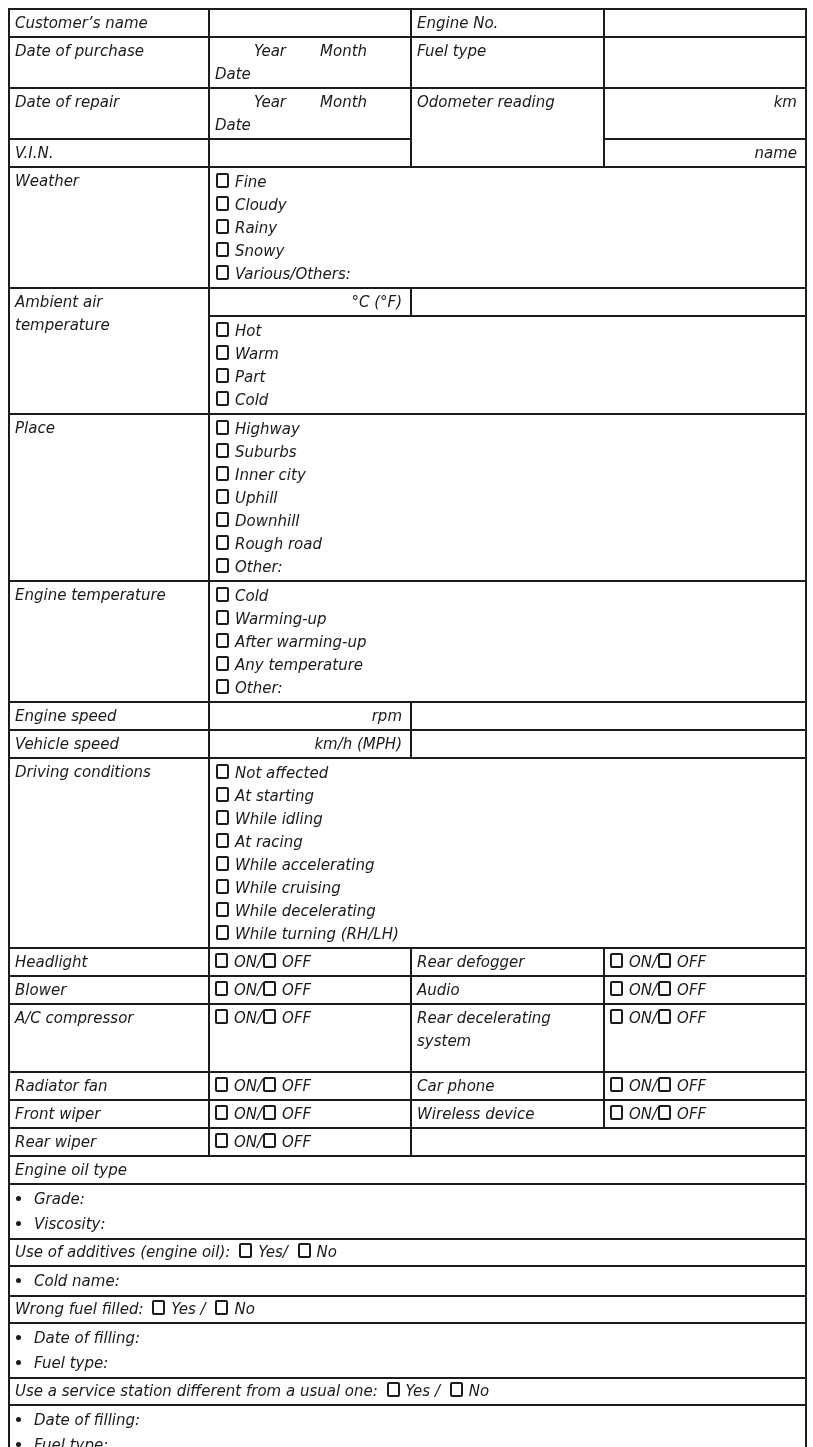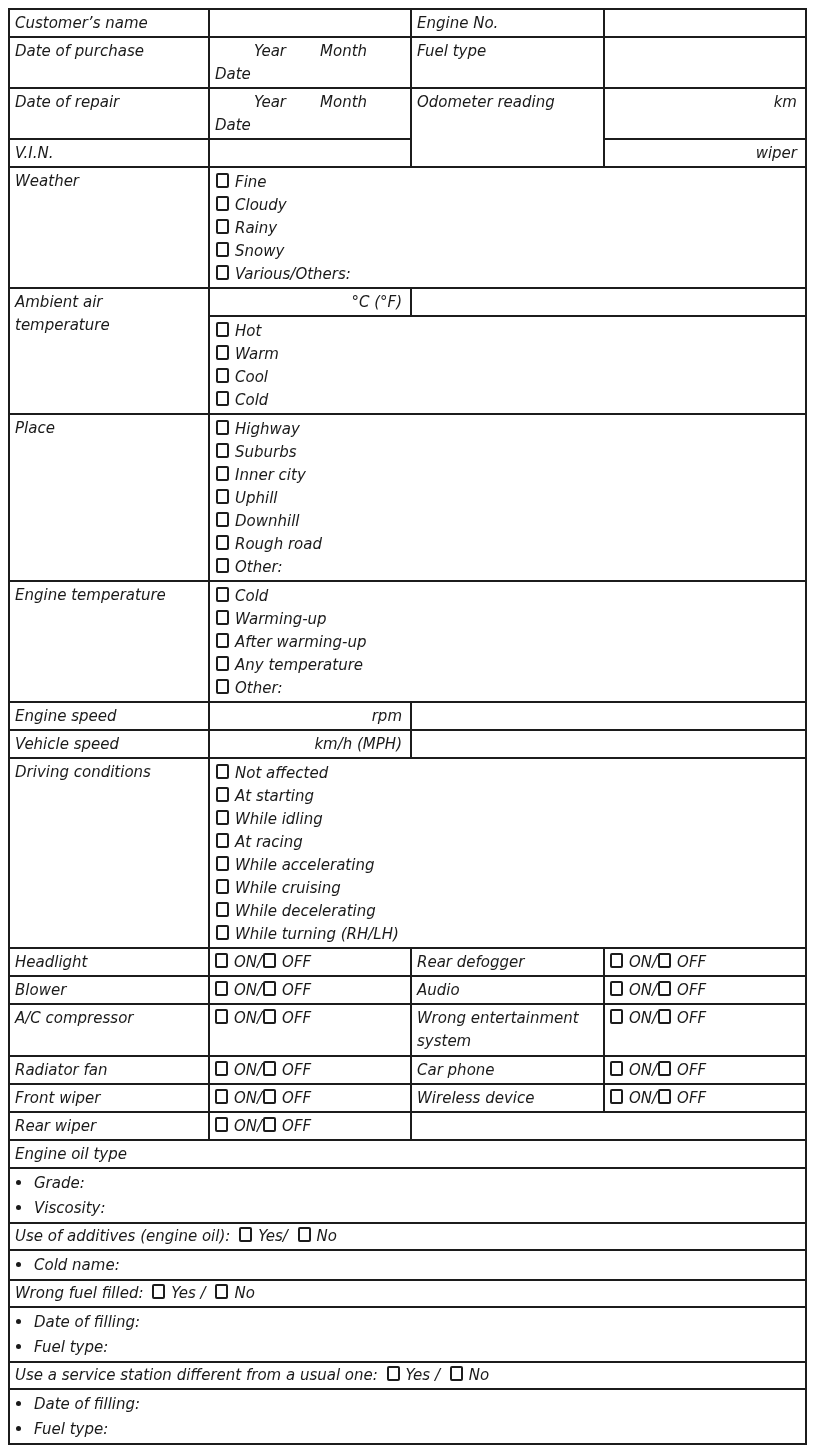--- a/index.html
+++ b/index.html
@@ -106,21 +106,21 @@
       </div>
       <div class="dateline">Date</div>
     </td>
     <td rowspan="2">Odometer reading</td>
     <td class="right">km</td>
   </tr>
 
   <tr style="height:24px">
     <td>V.I.N.</td>
     <td></td>
-    <td class="right">wiper</td>
+    <td class="right">name</td>
   </tr>
 
   <tr style="height:120px">
     <td>Weather</td>
     <td colspan="3" class="optcell">
       <div class="opt"><span class="cb"></span><span>Fine</span></div>
       <div class="opt"><span class="cb"></span><span>Cloudy</span></div>
       <div class="opt"><span class="cb"></span><span>Rainy</span></div>
       <div class="opt"><span class="cb"></span><span>Snowy</span></div>
       <div class="opt"><span class="cb"></span><span>Various/Others:</span></div>
@@ -132,21 +132,21 @@
       <div>Ambient air</div>
       <div>temperature</div>
     </td>
     <td class="right">°C (°F)</td>
     <td colspan="2"></td>
   </tr>
   <tr style="height:97px">
     <td colspan="3" class="optcell">
       <div class="opt"><span class="cb"></span><span>Hot</span></div>
       <div class="opt"><span class="cb"></span><span>Warm</span></div>
-      <div class="opt"><span class="cb"></span><span>Cool</span></div>
+      <div class="opt"><span class="cb"></span><span>Part</span></div>
       <div class="opt"><span class="cb"></span><span>Cold</span></div>
     </td>
   </tr>
 
   <tr style="height:163px">
     <td>Place</td>
     <td colspan="3" class="optcell">
       <div class="opt"><span class="cb"></span><span>Highway</span></div>
       <div class="opt"><span class="cb"></span><span>Suburbs</span></div>
       <div class="opt"><span class="cb"></span><span>Inner city</span></div>
@@ -199,24 +199,24 @@
     <td class="onoff"><span class="cb"></span><span>ON/</span><span class="cb mid"></span><span>OFF</span></td>
     <td>Rear defogger</td>
     <td class="onoff"><span class="cb"></span><span>ON/</span><span class="cb mid"></span><span>OFF</span></td>
   </tr>
   <tr style="height:26px">
     <td>Blower</td>
     <td class="onoff"><span class="cb"></span><span>ON/</span><span class="cb mid"></span><span>OFF</span></td>
     <td>Audio</td>
     <td class="onoff"><span class="cb"></span><span>ON/</span><span class="cb mid"></span><span>OFF</span></td>
   </tr>
-  <tr style="height:52px">
+  <tr style="height:68px">
     <td>A/C compressor</td>
     <td class="onoff"><span class="cb"></span><span>ON/</span><span class="cb mid"></span><span>OFF</span></td>
-    <td>Wrong entertainment system</td>
+    <td>Rear decelerating system</td>
     <td class="onoff"><span class="cb"></span><span>ON/</span><span class="cb mid"></span><span>OFF</span></td>
   </tr>
   <tr style="height:24px">
     <td>Radiator fan</td>
     <td class="onoff"><span class="cb"></span><span>ON/</span><span class="cb mid"></span><span>OFF</span></td>
     <td>Car phone</td>
     <td class="onoff"><span class="cb"></span><span>ON/</span><span class="cb mid"></span><span>OFF</span></td>
   </tr>
   <tr style="height:26px">
     <td>Front wiper</td>

